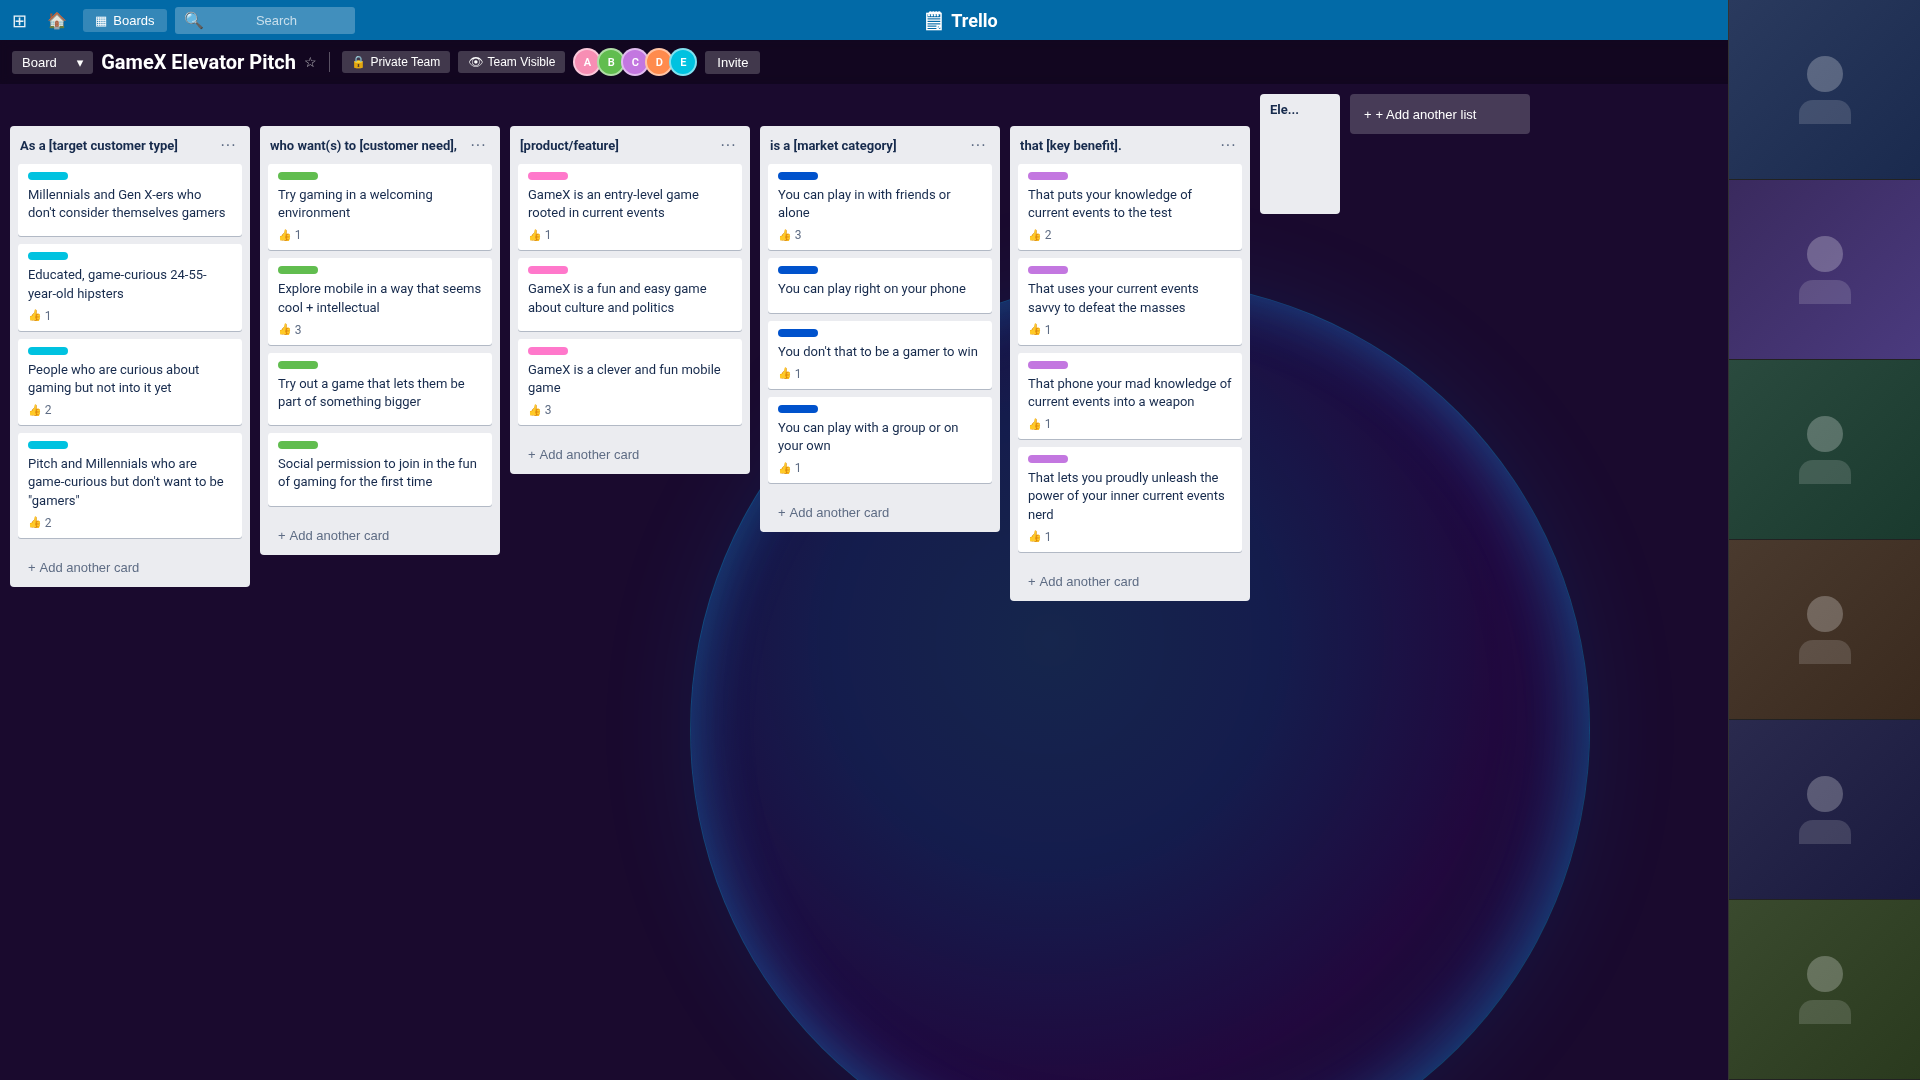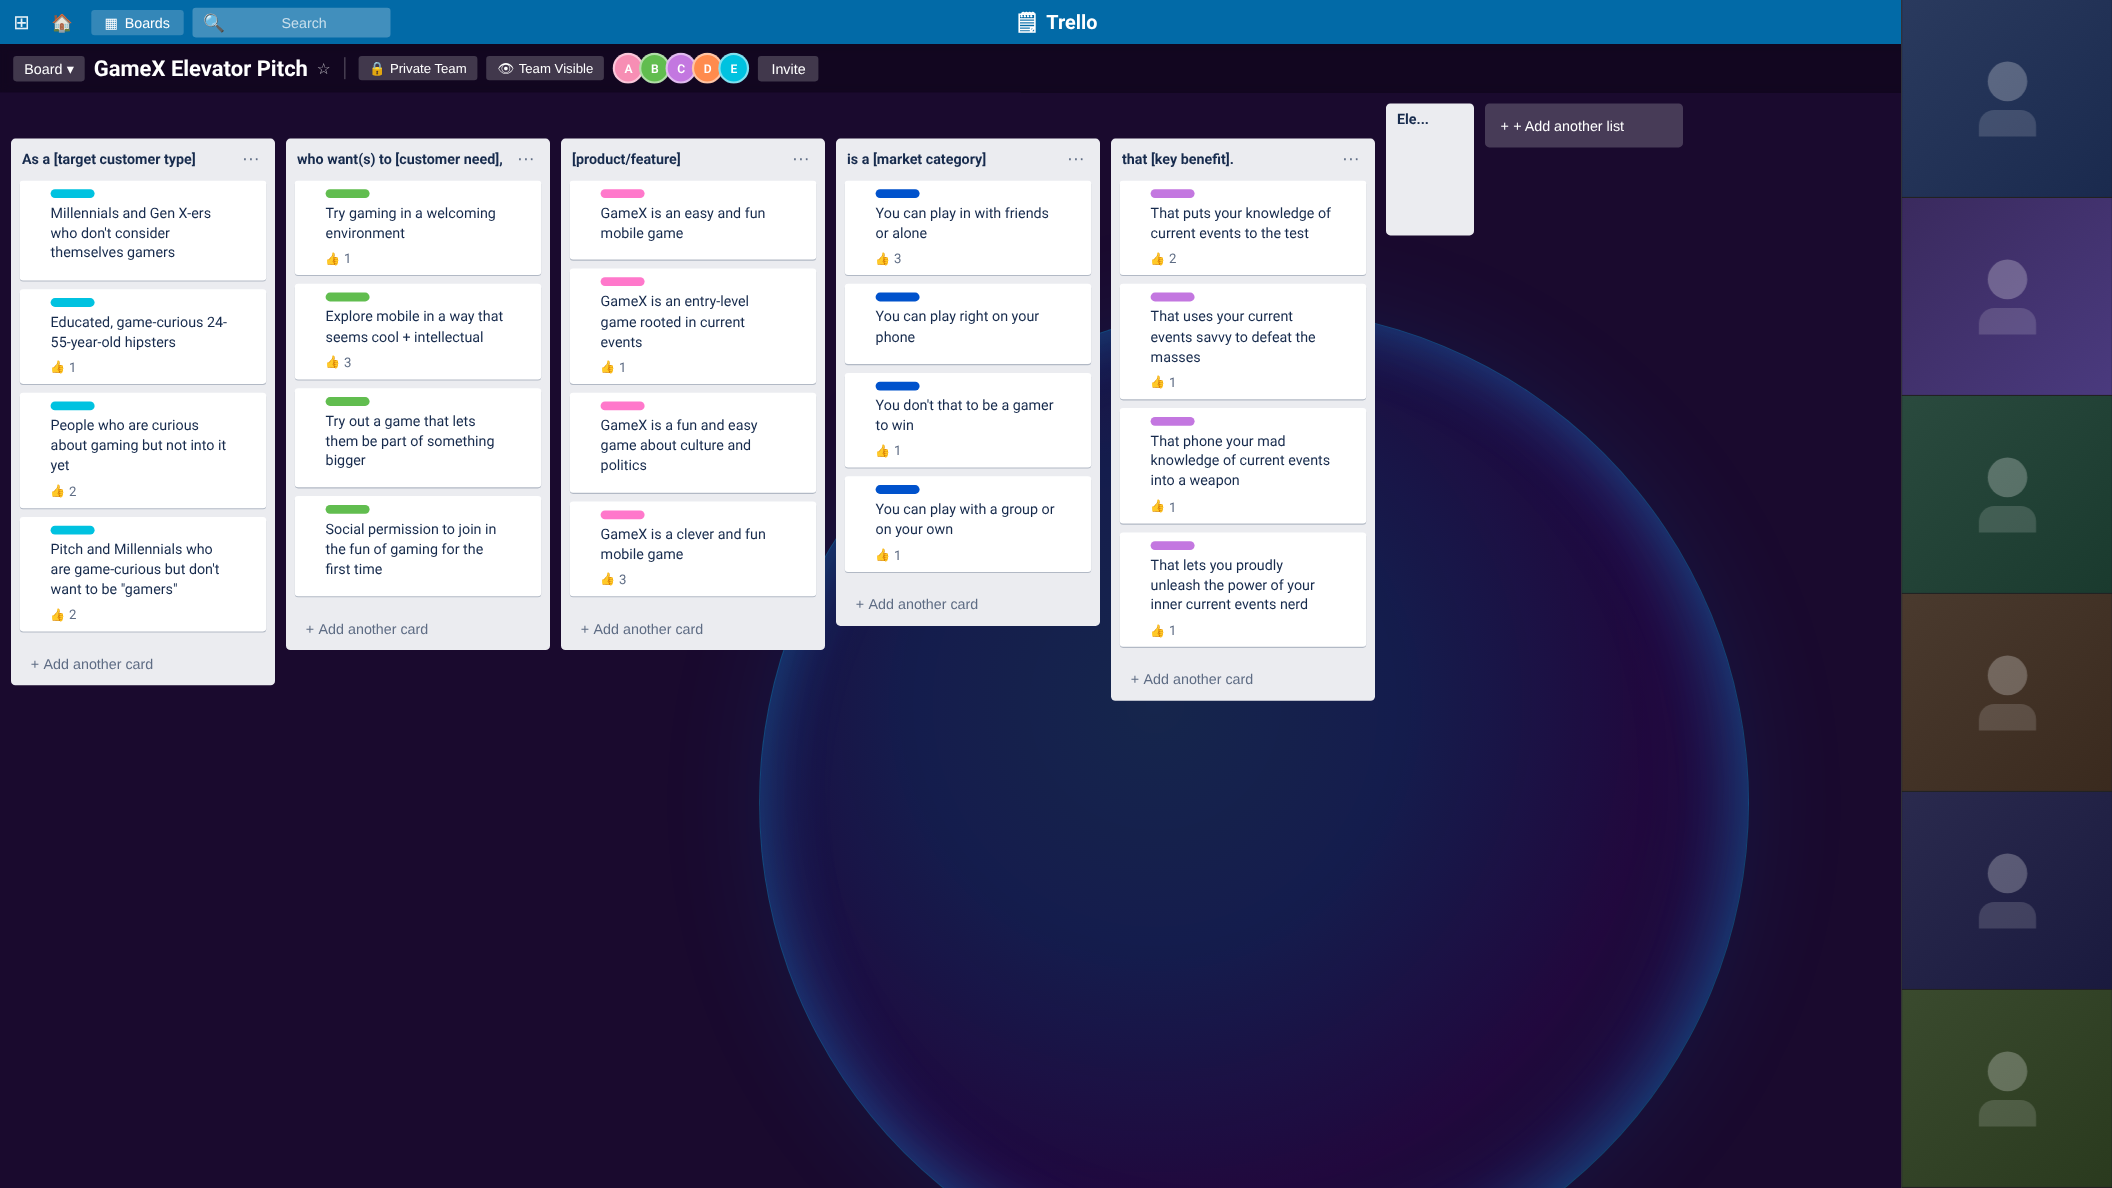--- a/index.html
+++ b/index.html
@@ -111,21 +111,21 @@
     .board-menu-btn {
       background: rgba(255,255,255,0.2);
       border: none;
       color: white;
       padding: 4px 10px;
       border-radius: 3px;
       cursor: pointer;
       font-size: 13px;
       display: flex;
       align-items: center;
-      gap: 4px;
+      gap: 20px;
     }
 
     .board-title {
       color: white;
       font-size: 20px;
       font-weight: 700;
     }
 
     .board-star {
       color: rgba(255,255,255,0.7);
@@ -235,21 +235,21 @@
     .column-cards {
       overflow-y: auto;
       padding: 0 8px;
       flex: 1;
     }
 
     
     .card {
       background: white;
       border-radius: 3px;
-      padding: 8px 28px;
+      padding: 8px 10px;
       margin-bottom: 8px;
       box-shadow: 0 1px 0 rgba(9,30,66,0.25);
       cursor: pointer;
     }
 
     .card-label {
       height: 8px;
       border-radius: 4px;
       margin-bottom: 6px;
       width: 40px;
@@ -567,25 +567,20 @@
   </div>
     </div>
     <div class="column">
       <div class="column-header">
     <span class="column-title">[product/feature]</span>
     <button class="column-menu-btn">···</button>
   </div>
       <div class="column-cards">
         <div class="card">
       <div class="card-label label-pink"></div>
-      <div class="card-text">GameX is an easy and fun mobile game</div>
-
-    </div>
-        <div class="card">
-      <div class="card-label label-pink"></div>
       <div class="card-text">GameX is an entry-level game rooted in current events</div>
       <div class="card-footer">
         <span class="card-votes">
           <span class="vote-icon">👍</span>
           <span>1</span>
         </span>
       </div>
     </div>
         <div class="card">
       <div class="card-label label-pink"></div>

